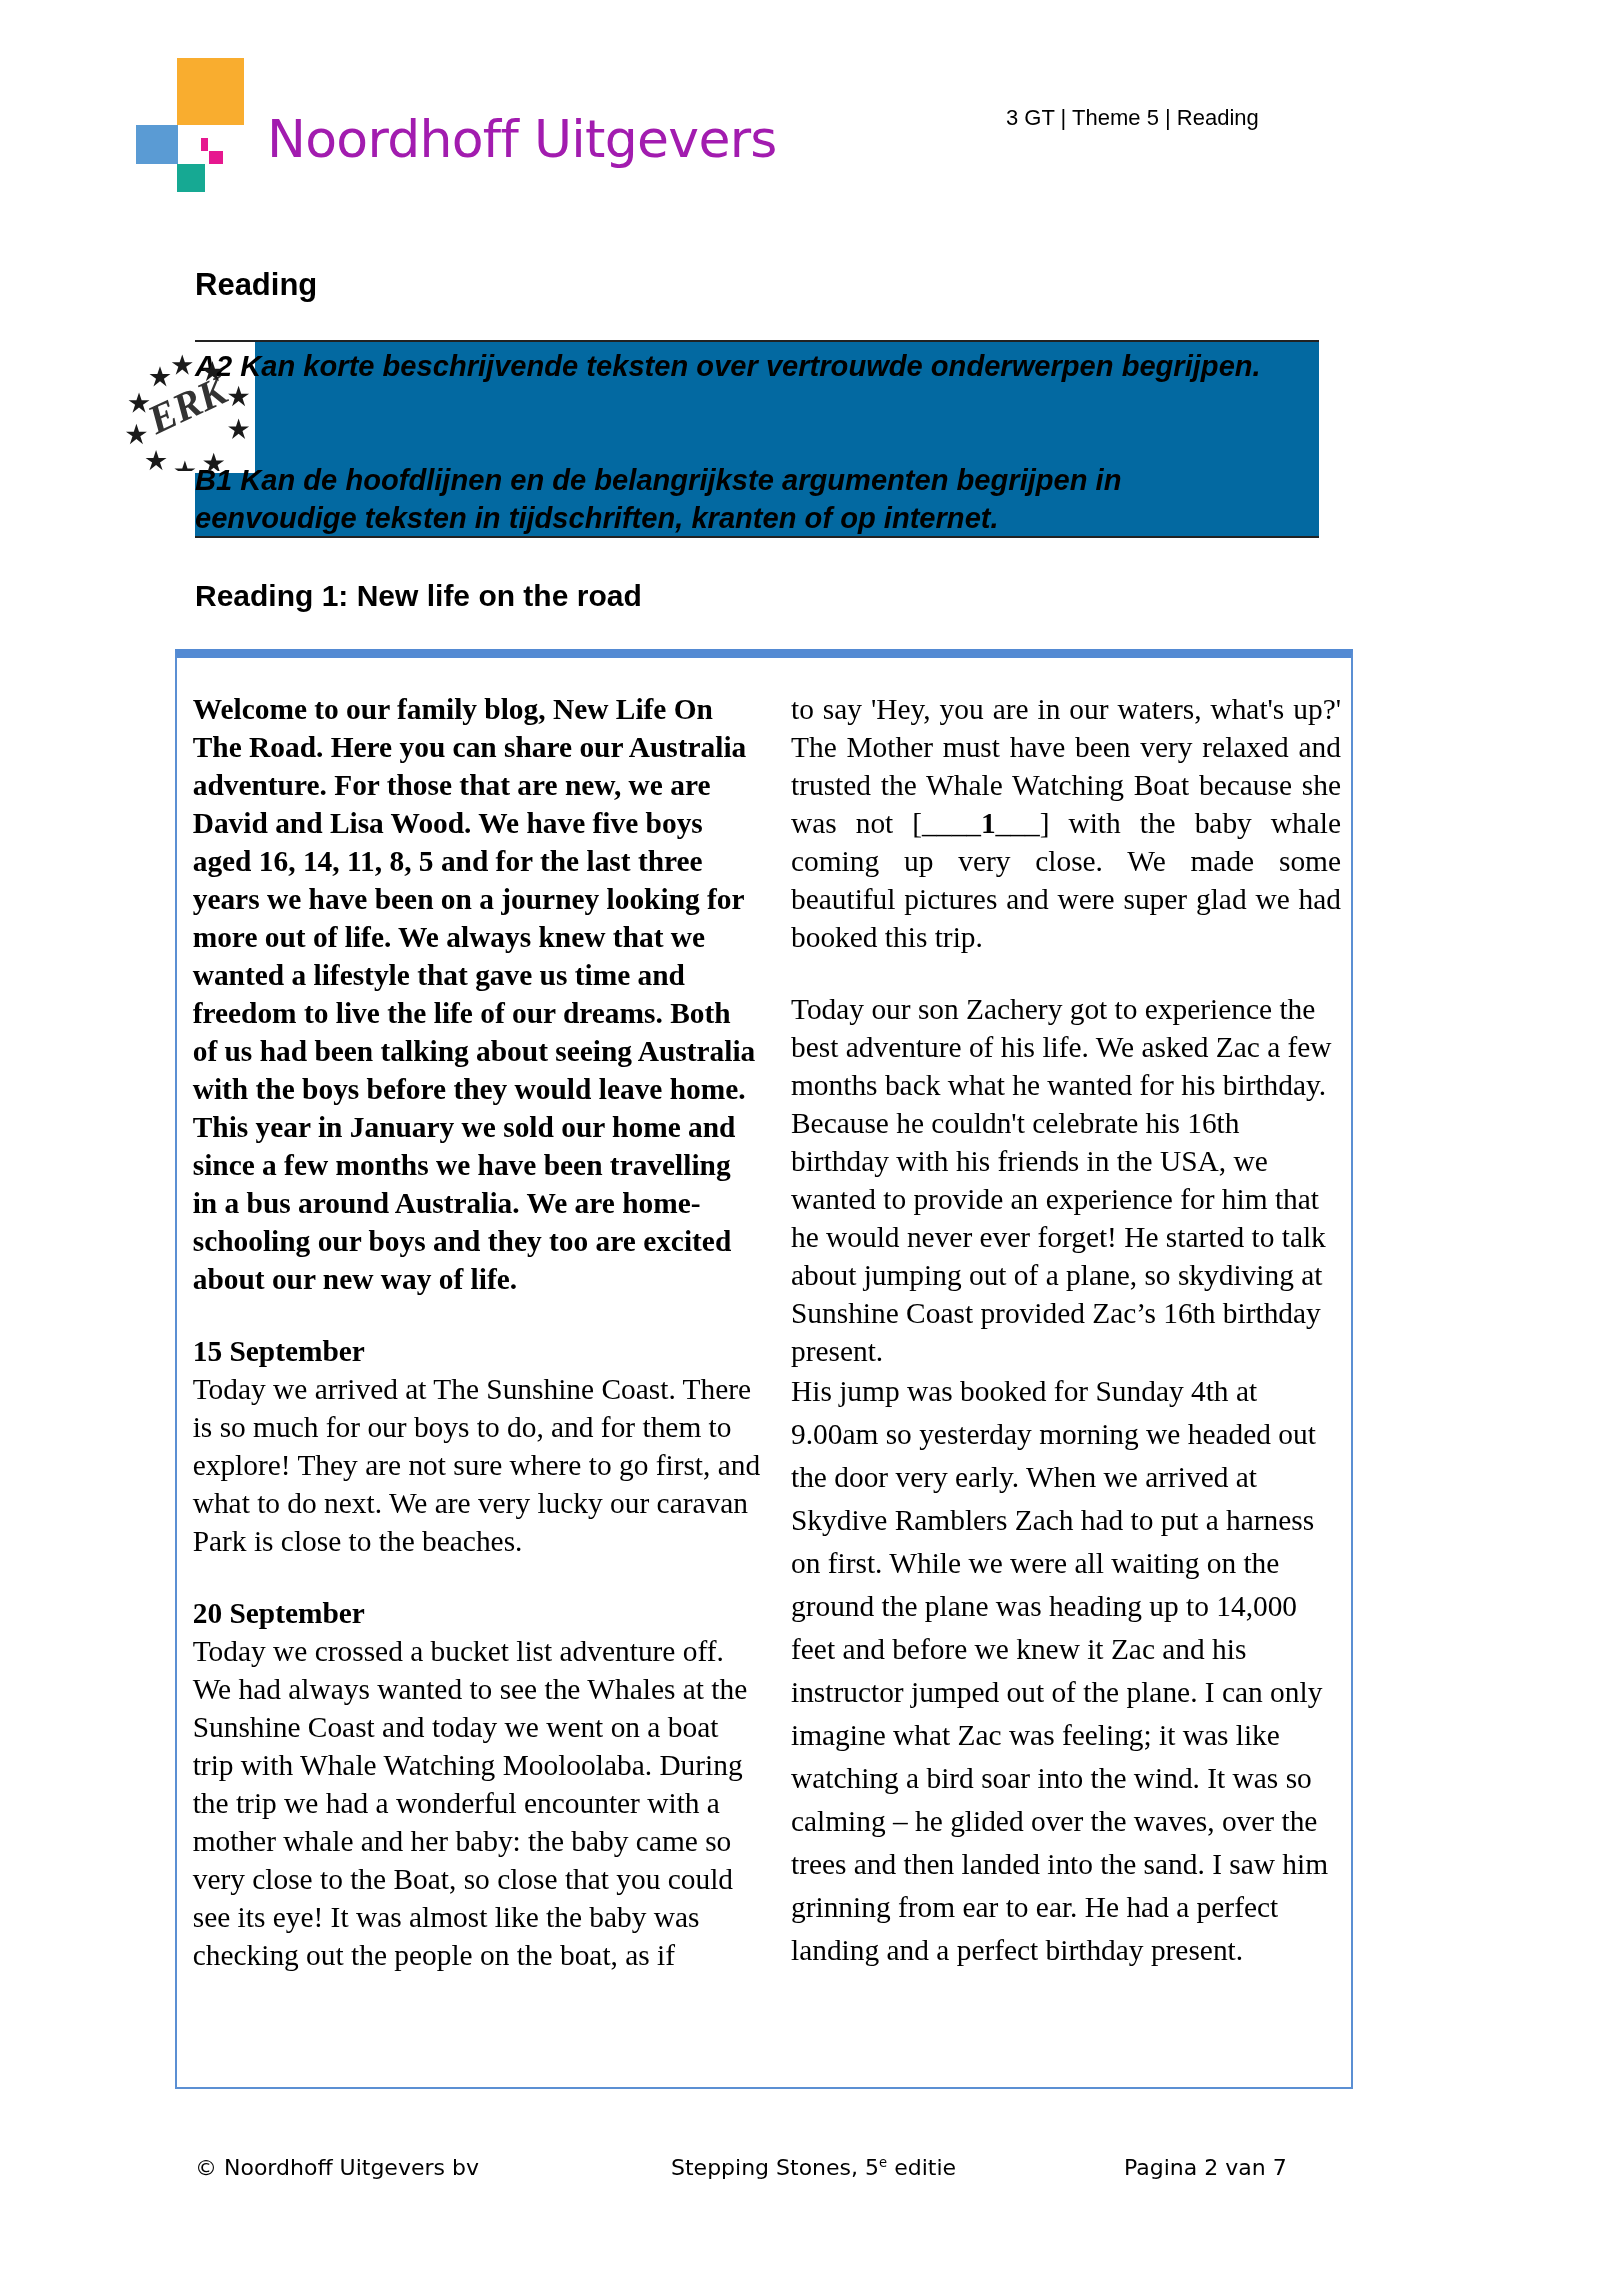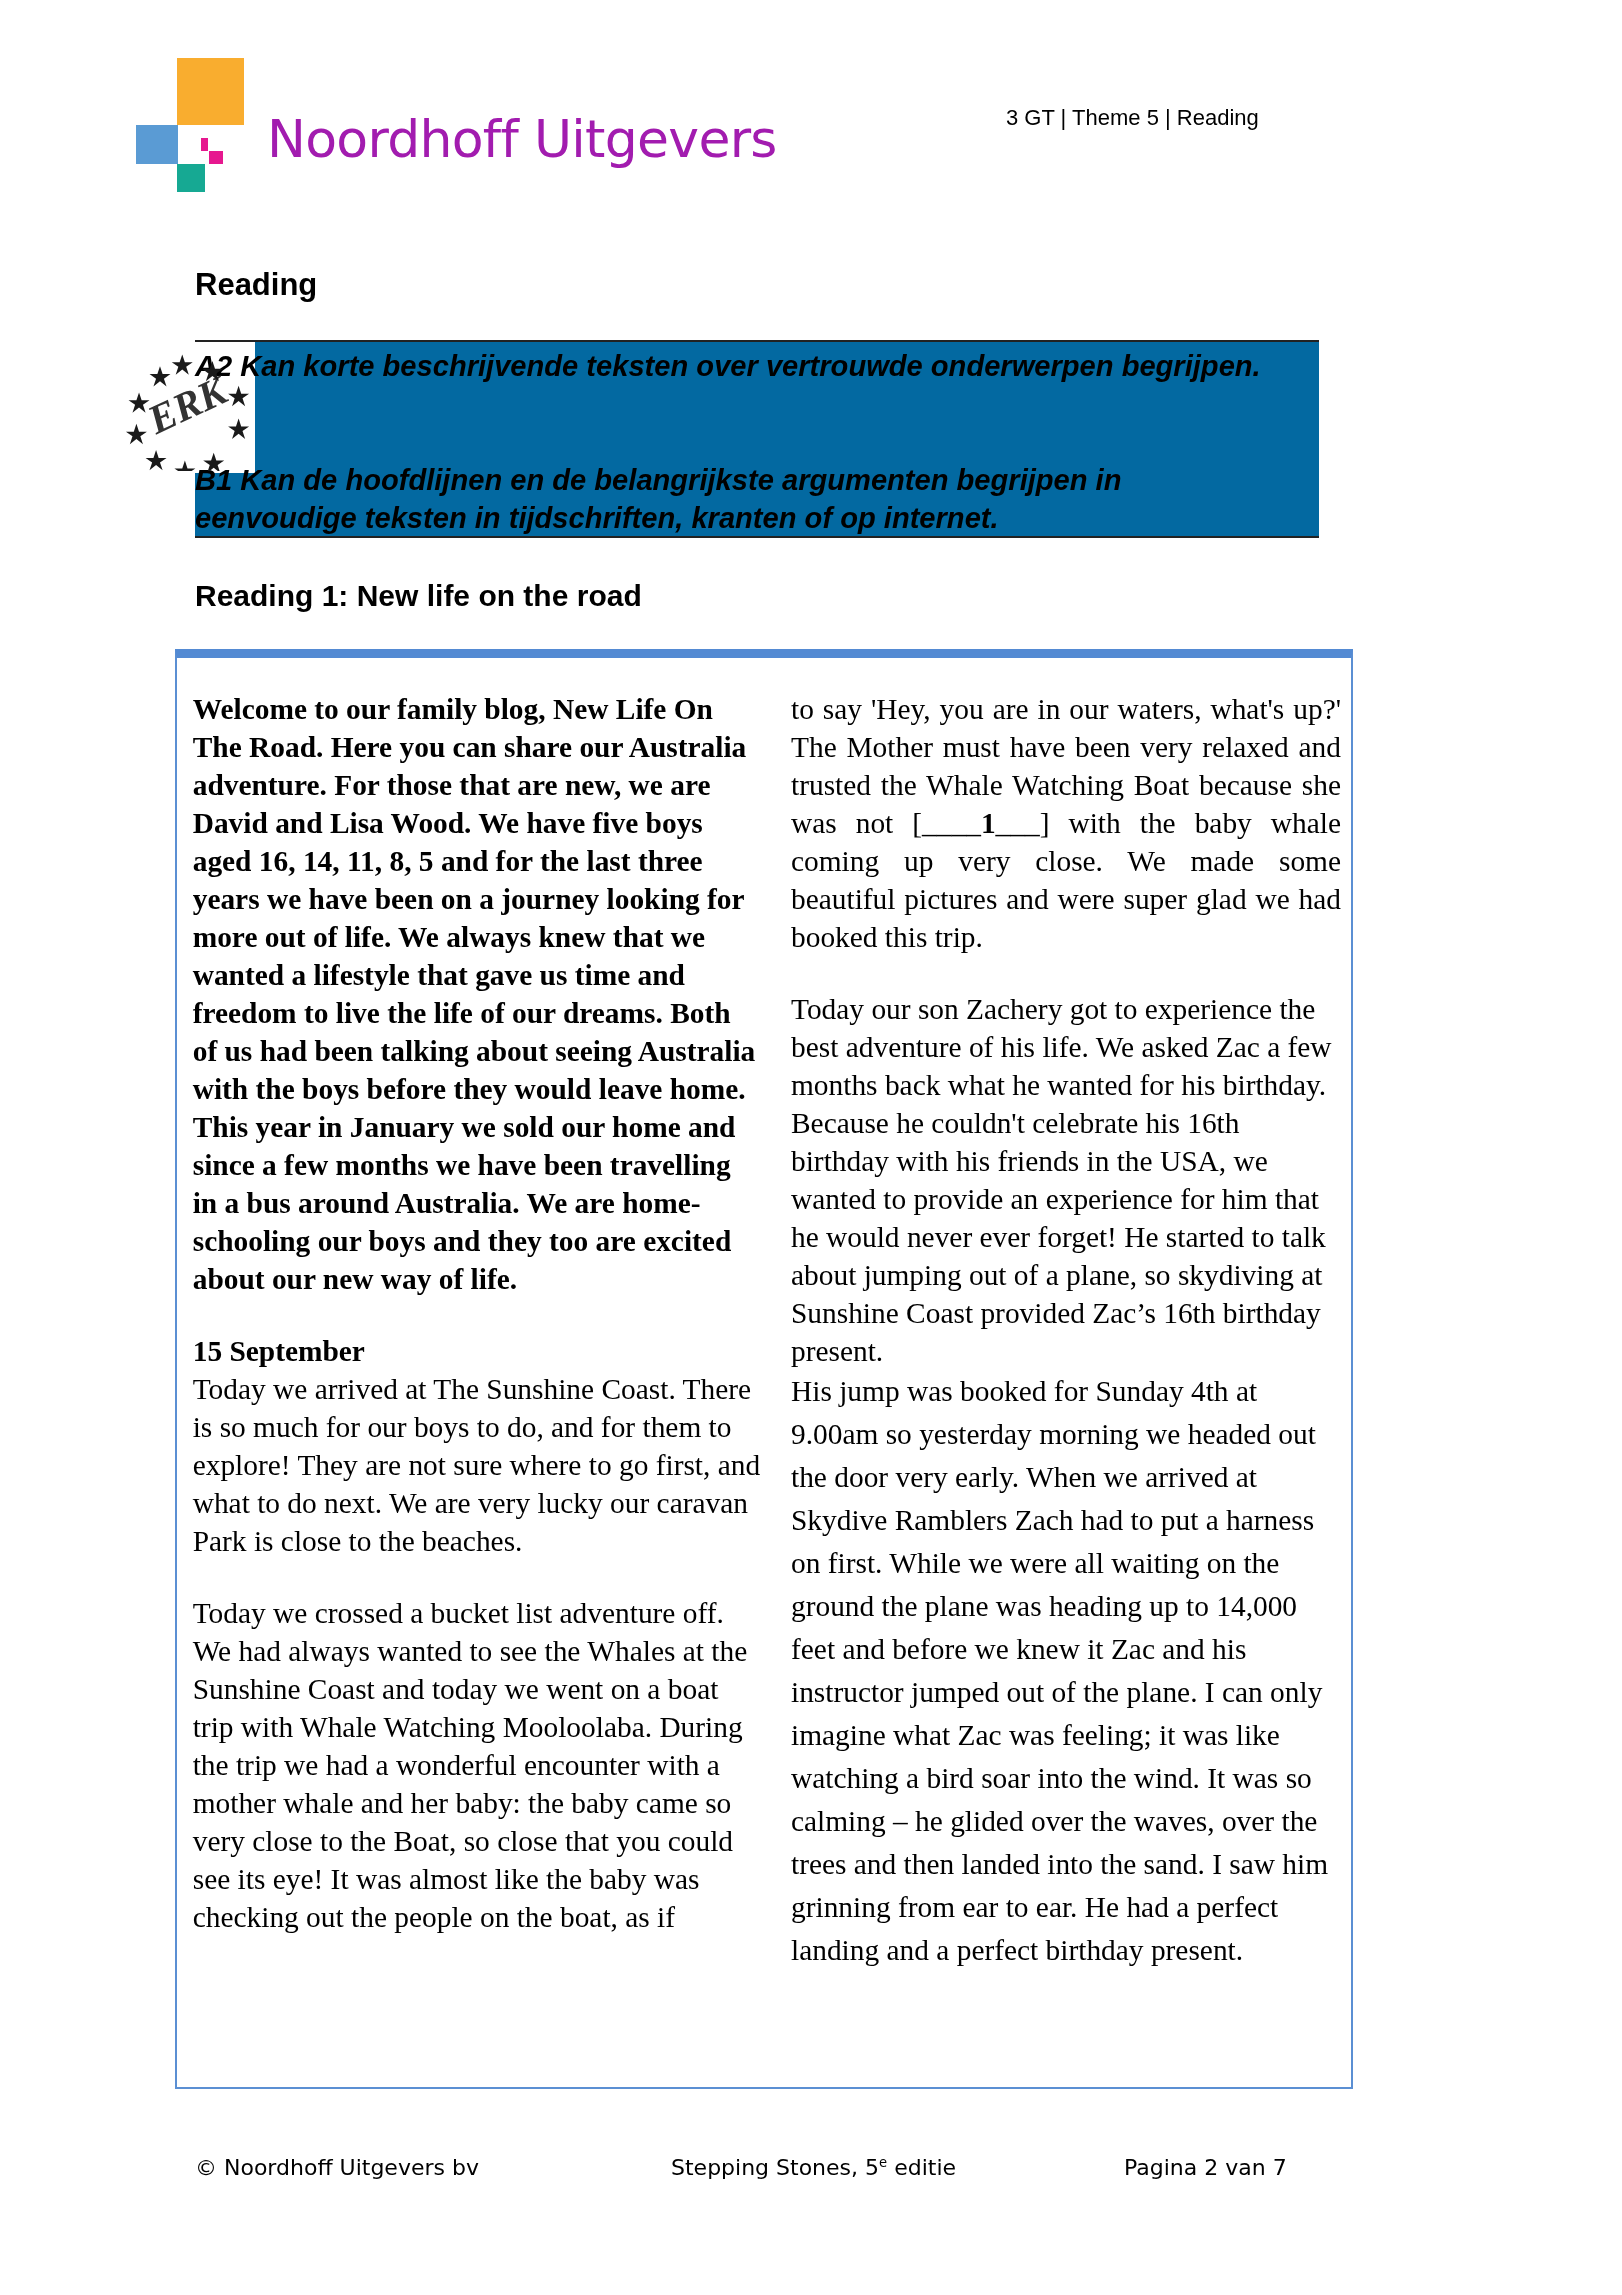--- a/index.html
+++ b/index.html
@@ -82,20 +82,21 @@
 
 <div class="subtitle">Reading 1: New life on the road</div>
 
 <div class="blog-box">
   <div class="col col-left">
     <p class="para bold">Welcome to our family blog, New Life On The Road. Here you can share our Australia adventure. For those that are new, we are David and Lisa Wood. We have five boys aged 16, 14, 11, 8, 5 and for the last three years we have been on a journey looking for more out of life. We always knew that we wanted a lifestyle that gave us time and freedom to live the life of our dreams. Both of us had been talking about seeing Australia with the boys before they would leave home. This year in January we sold our home and since a few months we have been travelling in a bus around Australia. We are home-schooling our boys and they too are excited about our new way of life.</p>
     <div class="gap"></div>
     <p class="para bold">15 September</p>
     <p class="para">Today we arrived at The Sunshine Coast. There is so much for our boys to do, and for them to explore! They are not sure where to go first, and what to do next. We are very lucky our caravan Park is close to the beaches.</p>
     <div class="gap"></div>
+    <p class="para bold">20 September</p>
     <p class="para">Today we crossed a bucket list adventure off. We had always wanted to see the Whales at the Sunshine Coast and today we went on a boat trip with Whale Watching Mooloolaba. During the trip we had a wonderful encounter with a mother whale and her baby: the baby came so very close to the Boat, so close that you could see its eye! It was almost like the baby was checking out the people on the boat, as if</p>
   </div>
   <div class="col col-right">
     <p class="para justify"><span>to say 'Hey, you are in our waters, what's up?' The Mother must have been very relaxed and trusted the Whale Watching Boat because she was not</span> <span><span>[____</span><span class="blank-num">1</span><span>___]</span></span> <span>with the baby whale coming up very close. We made some beautiful pictures and were super glad we had booked this trip.</span></p>
     <div class="gap"></div>
     <p class="para">Today our son Zachery got to experience the best adventure of his life. We asked Zac a few months back what he wanted for his birthday. Because he couldn't celebrate his 16th birthday with his friends in the USA, we wanted to provide an experience for him that he would never ever forget! He started to talk about jumping out of a plane, so skydiving at  Sunshine Coast provided Zac’s 16th birthday present.</p>
     <p class="para wide">His jump was booked for Sunday 4th at 9.00am so yesterday morning we headed out the door very early. When we arrived at Skydive Ramblers Zach had to put a harness on first. While we were all waiting on the ground the plane was heading up to 14,000 feet and before we knew it Zac and his instructor jumped out of the plane. I can only imagine what Zac was feeling; it was like watching a bird soar into the wind. It was so calming – he glided over the waves, over the trees and then landed into the sand. I saw him grinning from ear to ear. He had a perfect landing and a perfect birthday present.</p>
   </div>
 </div>
 

